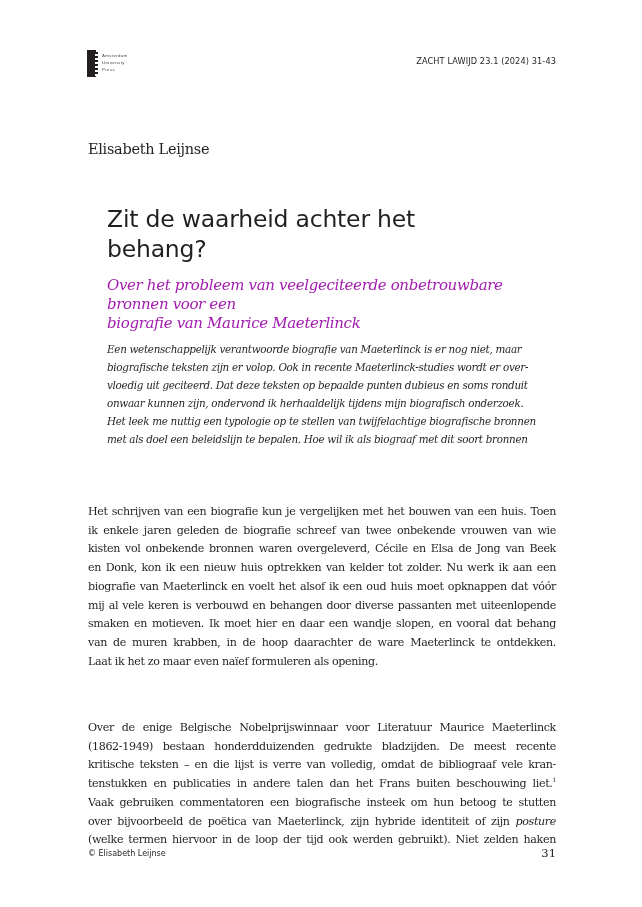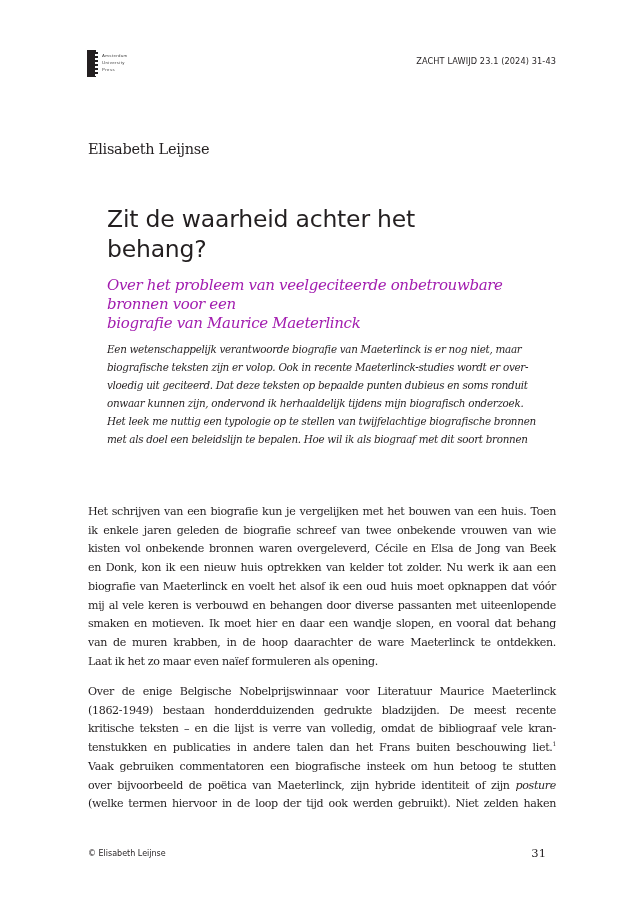--- a/index.html
+++ b/index.html
@@ -23,26 +23,26 @@
 
     .subtitle { position: absolute; left: 107px; top: 276px; width: 450px; font-family: "DejaVu Serif", serif; font-style: italic; font-size: 15px; line-height: 19px; color: #a21caf; letter-spacing: -0.35px; }
 
     .abstract { position: absolute; left: 107px; top: 341px; width: 450px; font-family: "DejaVu Serif", serif; font-style: italic; font-size: 10.4px; line-height: 17.9px; color: #231f20; letter-spacing: -0.3px; text-align: justify; }
     .abstract span { display: block; white-space: nowrap; }
 
     .body-text { position: absolute; left: 88px; width: 468px; font-family: "DejaVu Serif", serif; font-size: 11.1px; line-height: 18.7px; color: #231f20; letter-spacing: -0.35px; }
     .body-text span.line { display: block; white-space: nowrap; text-align: justify; text-align-last: justify; }
     .body-text span.line.last { text-align-last: left; }
     .p1 { top: 503px; }
-    .p2 { top: 683px; }
+    .p2 { top: 719px; }
     sup { font-size: 6px; line-height: 0; vertical-align: 5px; }
     .it { font-style: italic; }
 
     .footer-left { position: absolute; left: 88px; top: 849px; font-family: "DejaVu Sans", sans-serif; font-size: 8px; color: #231f20; }
-    .footer-right { position: absolute; right: 96px; top: 846px; font-family: "DejaVu Serif", serif; font-size: 11.5px; color: #231f20; }
+    .footer-right { position: absolute; right: 86px; top: 846px; font-family: "DejaVu Serif", serif; font-size: 11.5px; color: #231f20; }
   </style>
 </head>
 <body>
 
 <div class="page">
 
   <div class="logo">
     <div class="logo-bar"></div>
     <div class="logo-text">
       <div>Amsterdam</div>

